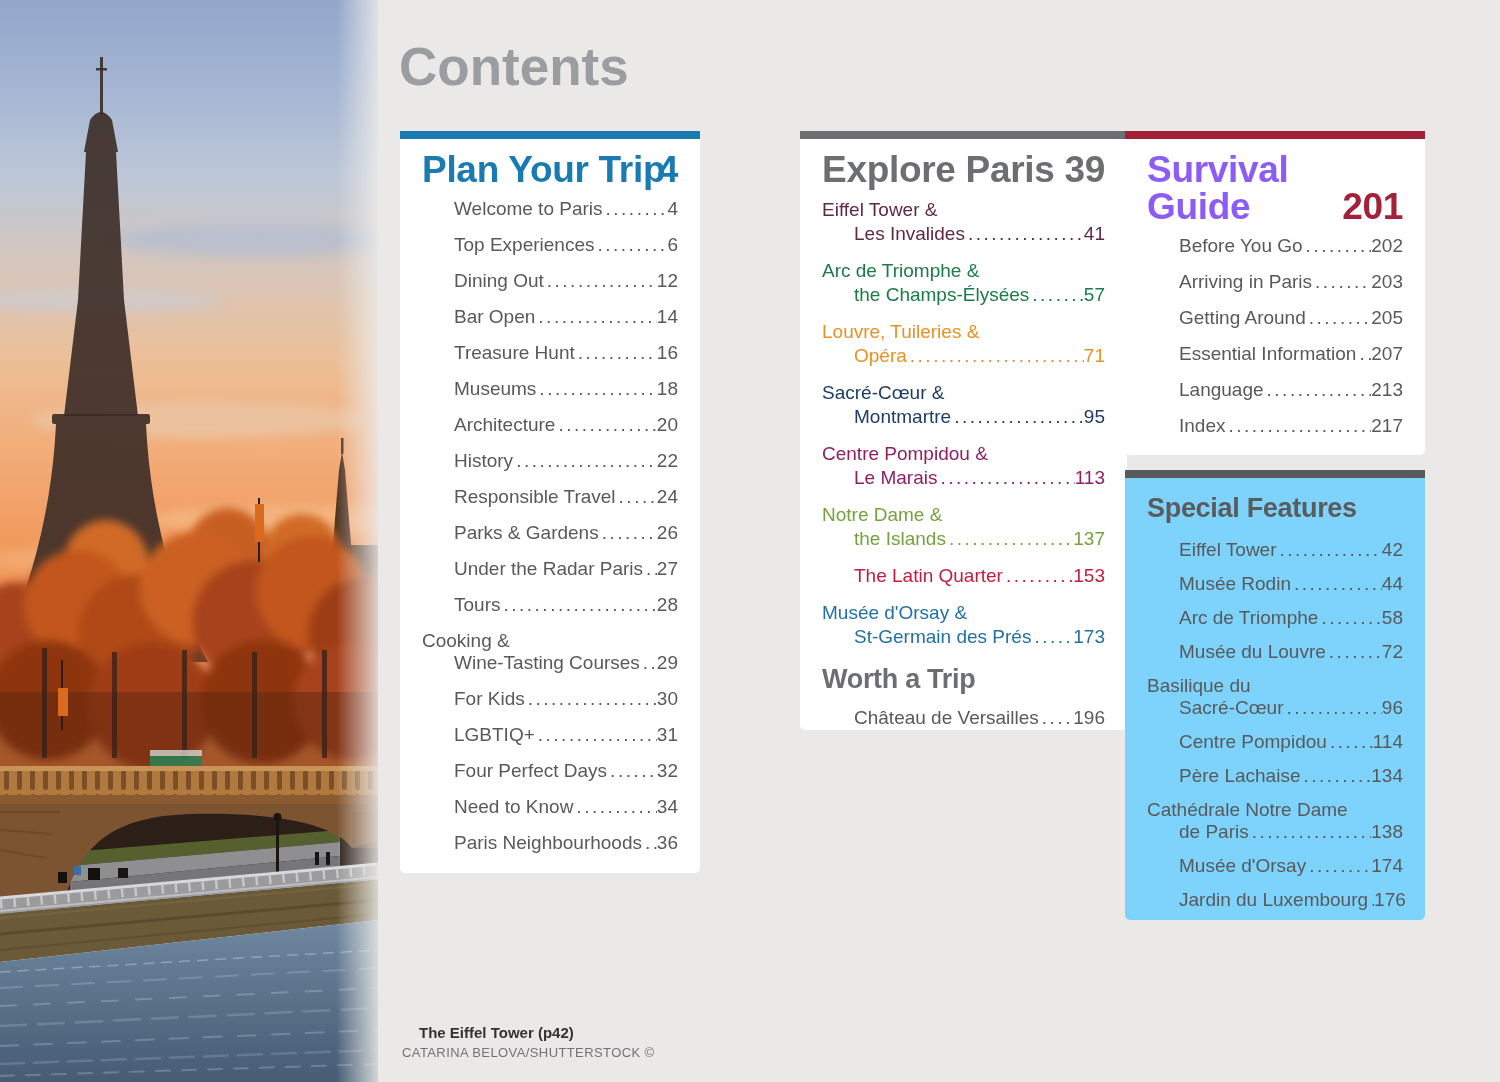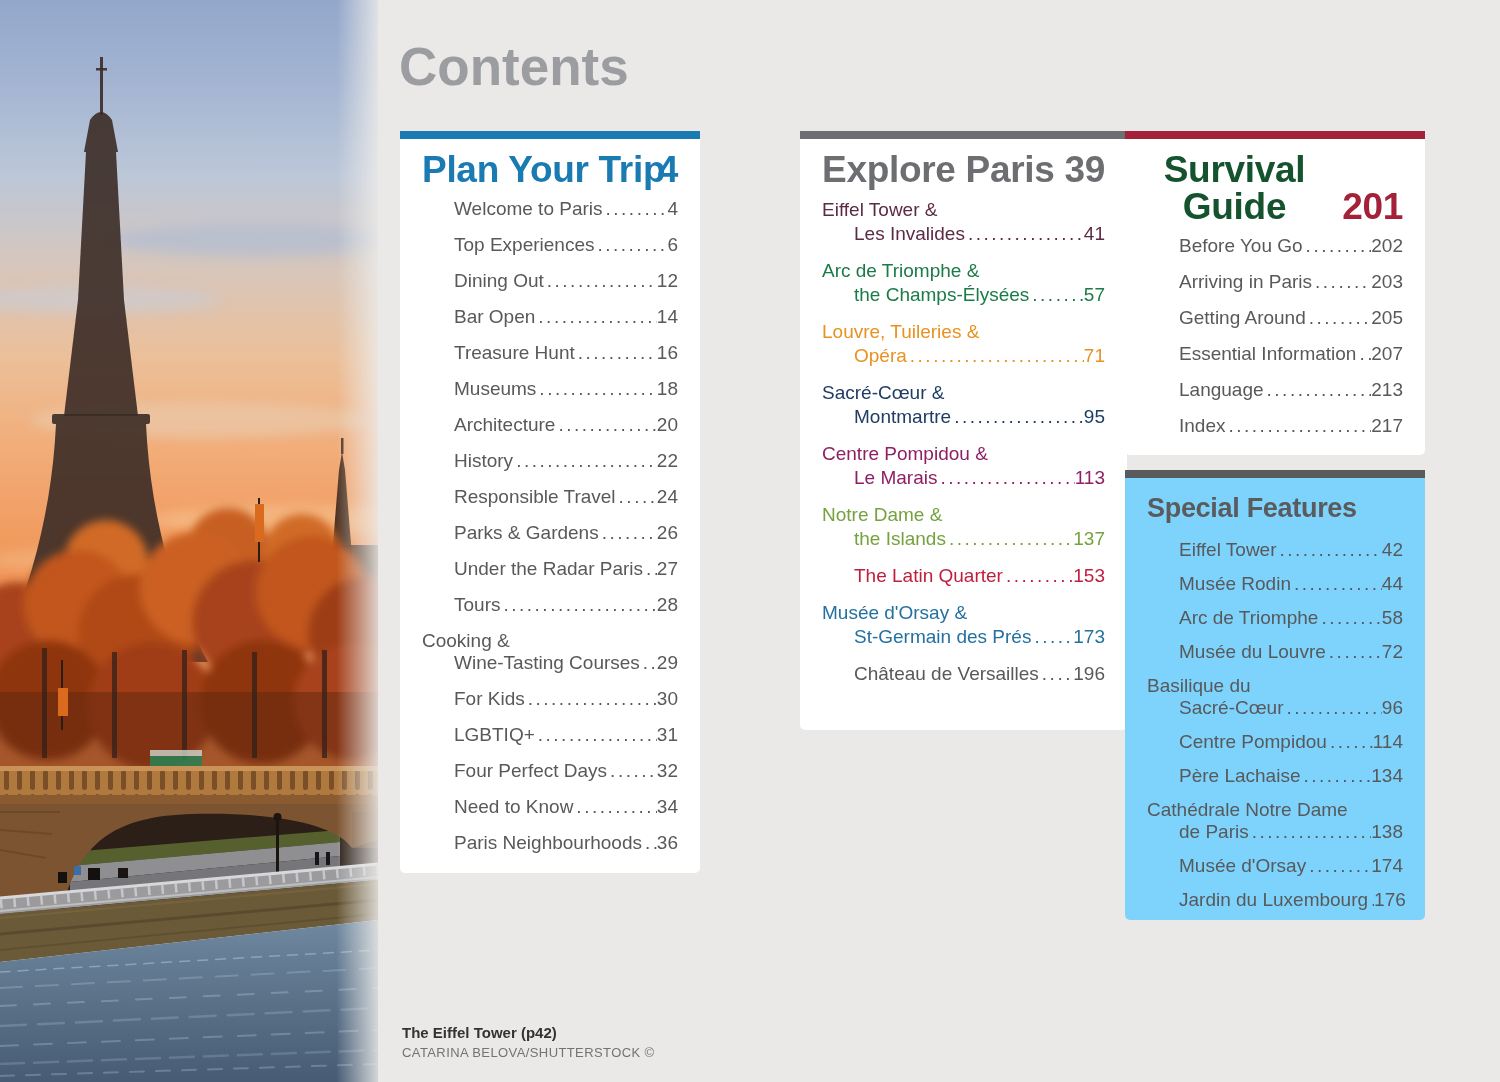--- a/index.html
+++ b/index.html
@@ -40,21 +40,21 @@
   .toc-item .dots{flex:1;overflow:hidden;white-space:nowrap;letter-spacing:2.5px;padding:0 3px;}
   .toc-item .pg{white-space:nowrap;}
 
   .box.explore .toc-item{line-height:24px;margin-bottom:13px;font-weight:400;}
   .sub-header{font-size:27px;font-weight:bold;color:#6d6e71;line-height:34px;margin:2px 0 10px 0;letter-spacing:-0.3px;}
   .worth-items .toc-item{font-weight:400;color:#58595b;line-height:24px;}
   .box.special .toc-item{line-height:22px;margin-bottom:12px;}
 
   
   .photo-caption{position:absolute;left:402px;top:1024px;}
-  .cap-t{font-size:15px;font-weight:bold;color:#333333;line-height:18px;}
+  .cap-t{font-size:15px;font-weight:bold;color:#333333;line-height:18px;margin-left:17px;}
   .cap-c{font-size:13px;color:#737377;letter-spacing:0.4px;margin-top:3px;}
 </style>
 </head>
 <body>
 
 <div class="photo">
   <svg width="378" height="1082" viewBox="0 0 378 1082" xmlns="http://www.w3.org/2000/svg">
     <defs>
       <linearGradient id="sky" x1="0" y1="0" x2="0" y2="1">
         <stop offset="0" stop-color="#93a7cb"></stop>
@@ -400,37 +400,38 @@
         </div>
         <div class="toc-item" style="color: rgb(35, 113, 159);">
           <div class="l1">Musée d'Orsay &amp;</div>
           <div class="row">
             <span class="lbl">St-Germain des Prés</span>
             <span class="dots" aria-hidden="true">..........................................................................................</span>
             <span class="pg">173</span>
           </div>
         </div>
       </div>
+    <div class="sub-header">Worth a Trip</div>
     <div class="items worth-items">
         <div class="toc-item">
           <div class="row">
             <span class="lbl">Château de Versailles</span>
             <span class="dots" aria-hidden="true">..........................................................................................</span>
             <span class="pg">196</span>
           </div>
         </div>
       </div>
   </div>
 </section>
 
 <section class="box survival">
   <div class="bar" style="background-color: rgb(164, 34, 57);"></div>
   <div class="box-inner">
     <header class="sec-header two-line">
-      <span class="t" style="color: #14532d; text-align: center;">Survival Guide</span>
+      <span class="t" style="color: #8b5cf6;">Survival Guide</span>
       <span class="n" style="color: rgb(164, 34, 57);">201</span>
     </header>
     <div class="items">
         <div class="toc-item">
           <div class="row">
             <span class="lbl">Before You Go</span>
             <span class="dots" aria-hidden="true">..........................................................................................</span>
             <span class="pg">202</span>
           </div>
         </div>

